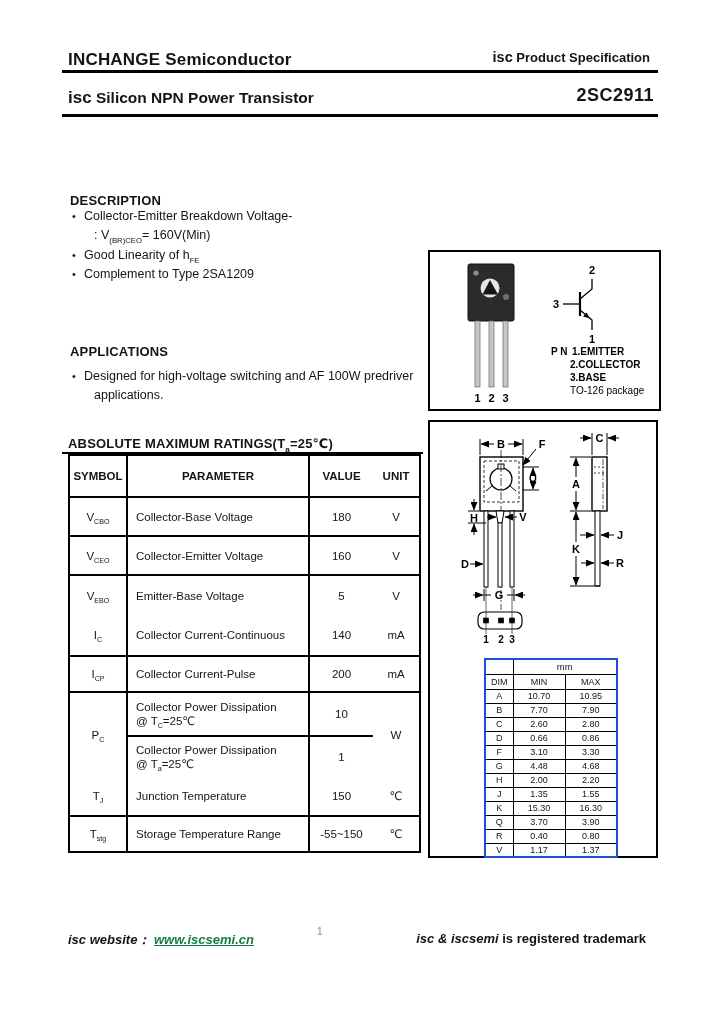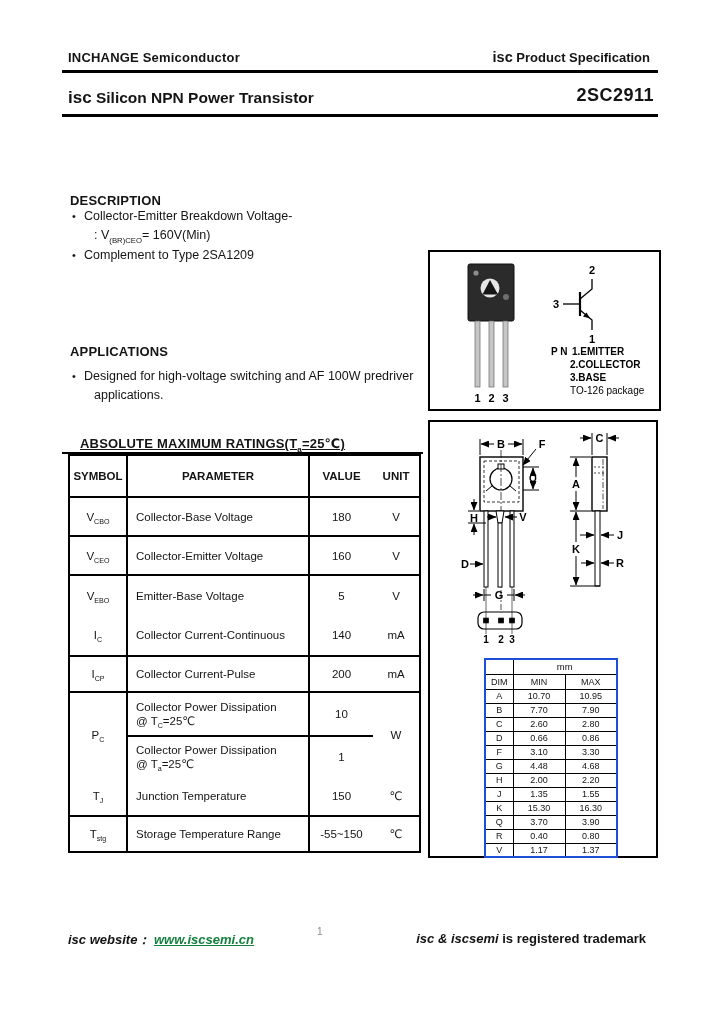--- a/index.html
+++ b/index.html
@@ -1,41 +1,41 @@
 <!DOCTYPE html>
 <html><head>
 <meta charset="utf-8">
 <style>
   html,body{margin:0;padding:0;background:#e8e8e8;}
   .page{position:relative;width:720px;height:1012px;background:#ffffff;
         font-family:"Liberation Sans","DejaVu Sans",sans-serif;color:#141414;overflow:hidden;margin:0 auto;}
   .abs{position:absolute;}
   sub{font-size:0.62em;line-height:0;}
   
-  .company{left:68px;top:50px;font-size:13px;font-weight:bold;letter-spacing:0.2px;}
+  .company{left:68px;top:50px;font-size:17px;font-weight:bold;letter-spacing:0.2px;}
   .spec{right:70px;top:49px;font-size:13px;font-weight:bold;}
   .spec .brand{font-size:14.5px;}
   .rule{background:#000;height:3px;left:62px;width:596px;}
   .rule1{top:70px;}
   .rule2{top:114px;}
   .doc-title{left:68px;top:88px;font-size:15.5px;font-weight:bold;}
   .doc-title .brand{font-size:17px;}
   .part-number{right:66px;top:85px;font-size:18px;font-weight:bold;letter-spacing:0.5px;}
   
   .sec-h{font-size:13px;font-weight:bold;letter-spacing:0.2px;}
   .desc-h{left:70px;top:193px;}
   .list{font-size:12.5px;line-height:19.3px;}
   .desc-list{left:84px;top:207px;width:360px;}
   .li{position:relative;}
   .li.bullet::before{content:"•";position:absolute;left:-12px;top:0;font-size:11px;}
   .li.cont{padding-left:10px;}
   .app-h{left:70px;top:344px;}
   .app-list{left:84px;top:358px;width:370px;margin-top:9px;}
   
-  .ratings-h{left:80px;top:436px;text-decoration:underline;}
+  .ratings-h{left:68px;top:436px;}
   .ratings-underline{left:62px;top:452px;width:361px;height:2px;background:#000;}
   .rt-wrap{left:68px;top:454px;}
   table.rt{border-collapse:collapse;table-layout:fixed;border:2px solid #000;}
   .rt td{padding:0;font-size:11.5px;vertical-align:middle;}
   .rt .sym{text-align:center;border-right:2px solid #000;}
   .rt .par{padding-left:8px;border-right:2px solid #000;}
   .rt .val{text-align:center;}
   .rt .unt{text-align:center;}
   .rt .hdr{font-weight:bold;text-align:center;padding-left:0;}
   .rt .bb{border-bottom:2px solid #000;}
@@ -69,20 +69,21 @@
   <div class="abs doc-title">
     <span class="brand">isc</span><span> Silicon NPN Power Transistor</span>
   </div>
   <div class="abs part-number">2SC2911</div>
   <div class="abs rule rule2"></div>
 
   <div class="abs sec-h desc-h">DESCRIPTION</div>
   <div class="abs list desc-list">
     <div class="li bullet">Collector-Emitter Breakdown Voltage-</div>
     <div class="li cont"><span>: V</span><sub>(BR)CEO</sub><span>= 160V(Min)</span></div>
+    <div class="li bullet"><span>Good Linearity of h</span><sub>FE</sub></div>
     <div class="li bullet">Complement to Type 2SA1209</div>
   </div>
 
   <div class="abs sec-h app-h">APPLICATIONS</div>
   <div class="abs list app-list">
     <div class="li bullet">Designed for high-voltage switching and AF 100W predriver</div>
     <div class="li cont">applications.</div>
   </div>
 
   <div class="abs pkg-box">

